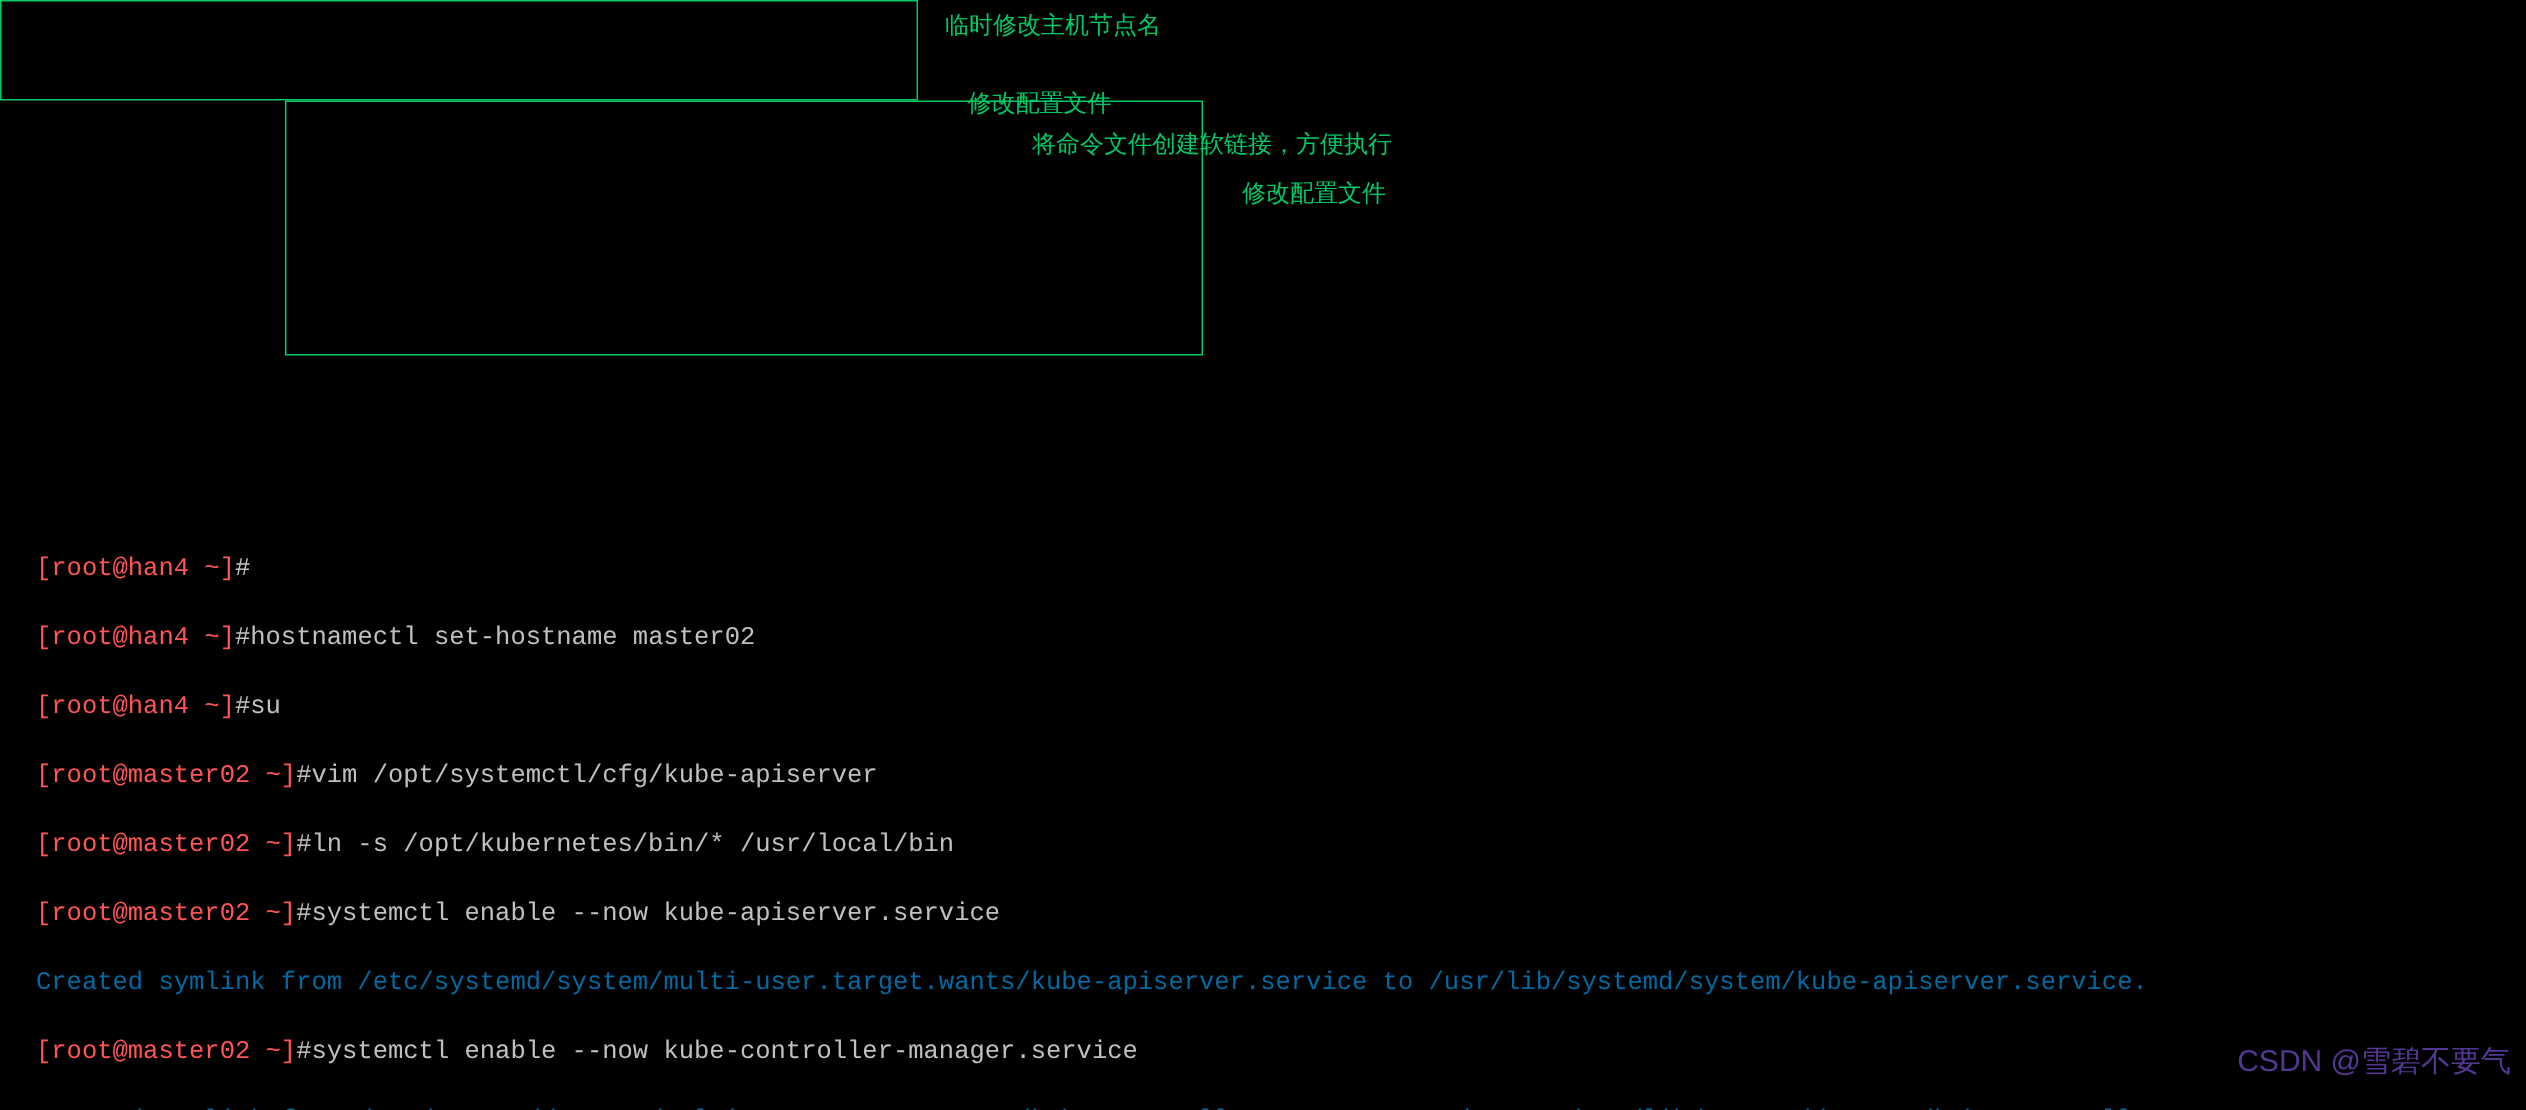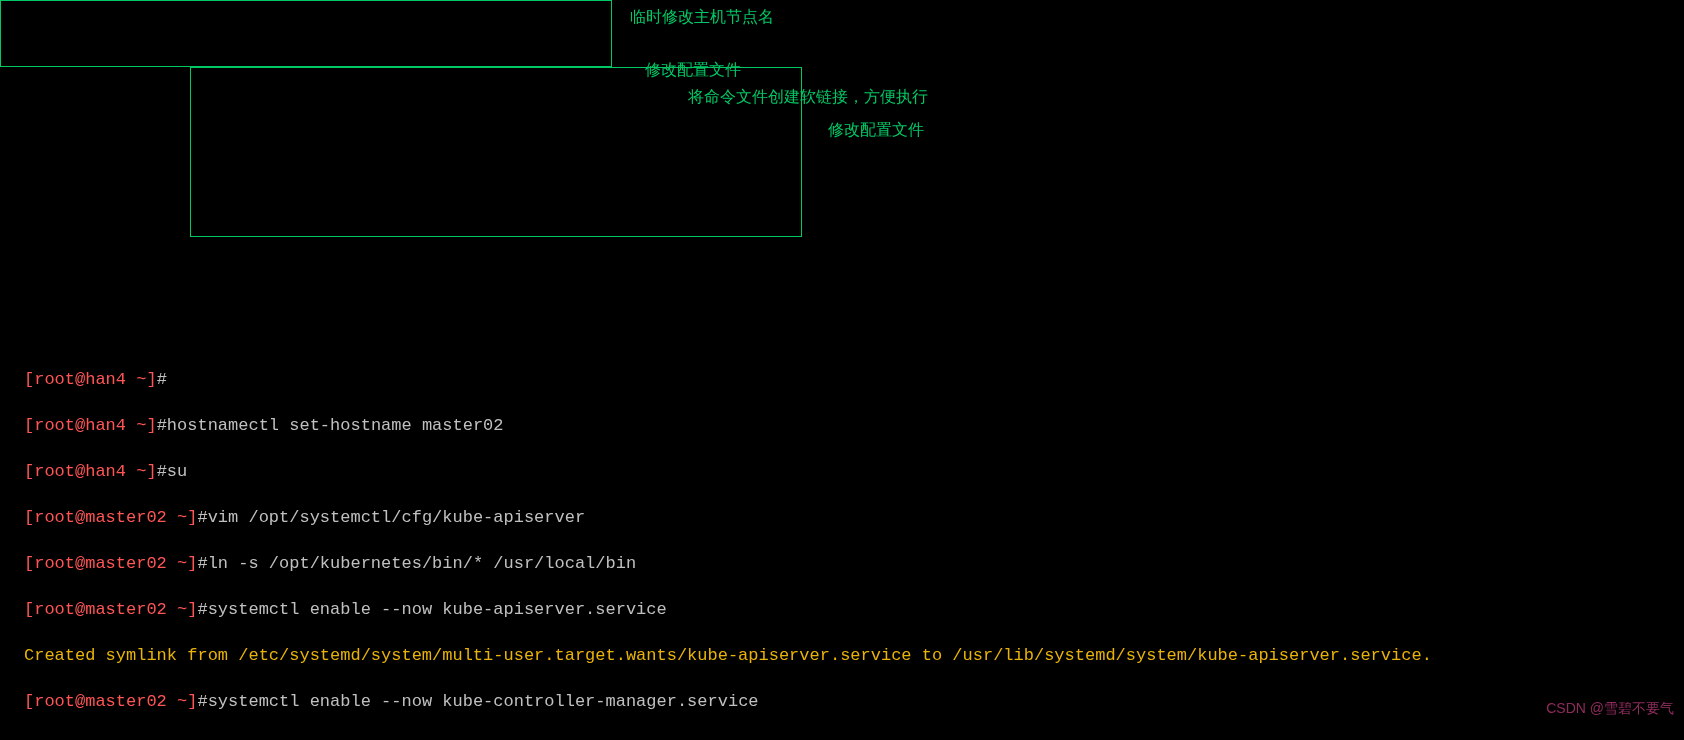--- a/index.html
+++ b/index.html
@@ -14,40 +14,40 @@
       width: 1684px;
       height: 740px;
       position: relative;
     }
     .line { white-space: pre; padding-left: 24px; }
     .ps-bracket { color: #ff5555; }
     .ps-user { color: #ff5555; }
     .ps-tilde { color: #ff5555; }
     .ps-hash { color: #c0c0c0; }
     .cmd { color: #c0c0c0; }
-    .gray { color: #eab308; }
+    .gray { color: #0369a1; }
     .annotation {
       position: absolute;
       color: #00c864;
       font-family: "Microsoft YaHei", sans-serif;
       font-size: 16px;
       white-space: nowrap;
     }
     .box {
       position: absolute;
       border: 1px solid #00c864;
       pointer-events: none;
     }
     .watermark {
       position: absolute;
       bottom: 20px;
       right: 10px;
-      color: #ec4899;
+      color: #8b5cf6;
       font-family: sans-serif;
-      font-size: 14px;
+      font-size: 20px;
       opacity: 0.6;
     }
   </style>
 </head>
 <body>
 
 
 
 
 <div class="box" style="left:0px; top:0px; width:612px; height:67px;"></div>

